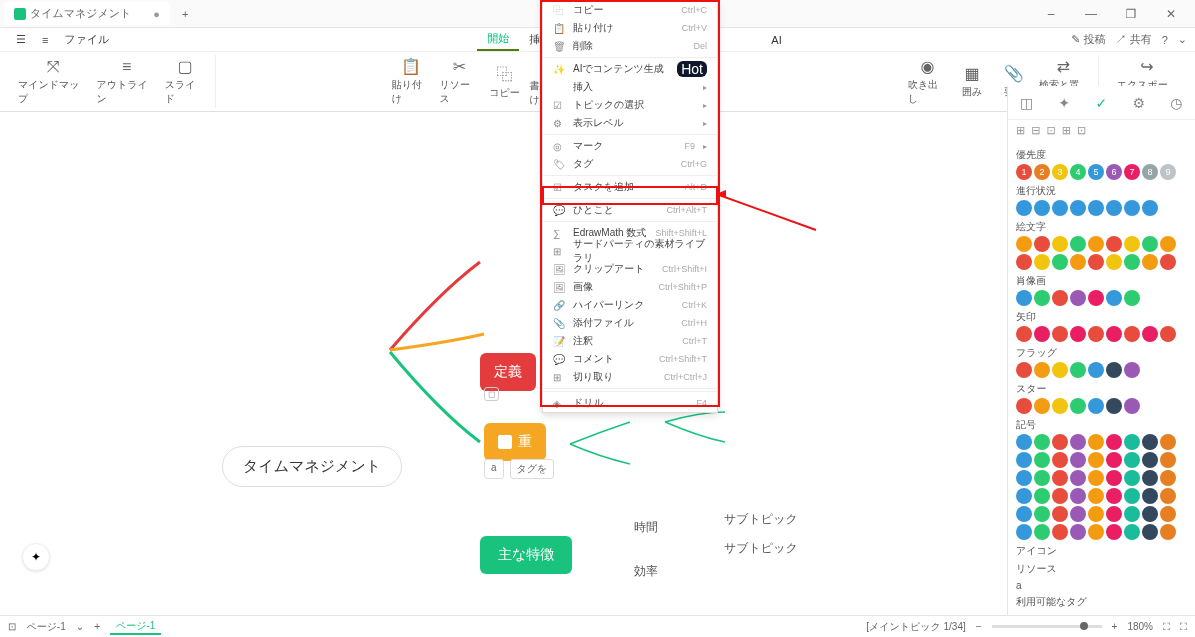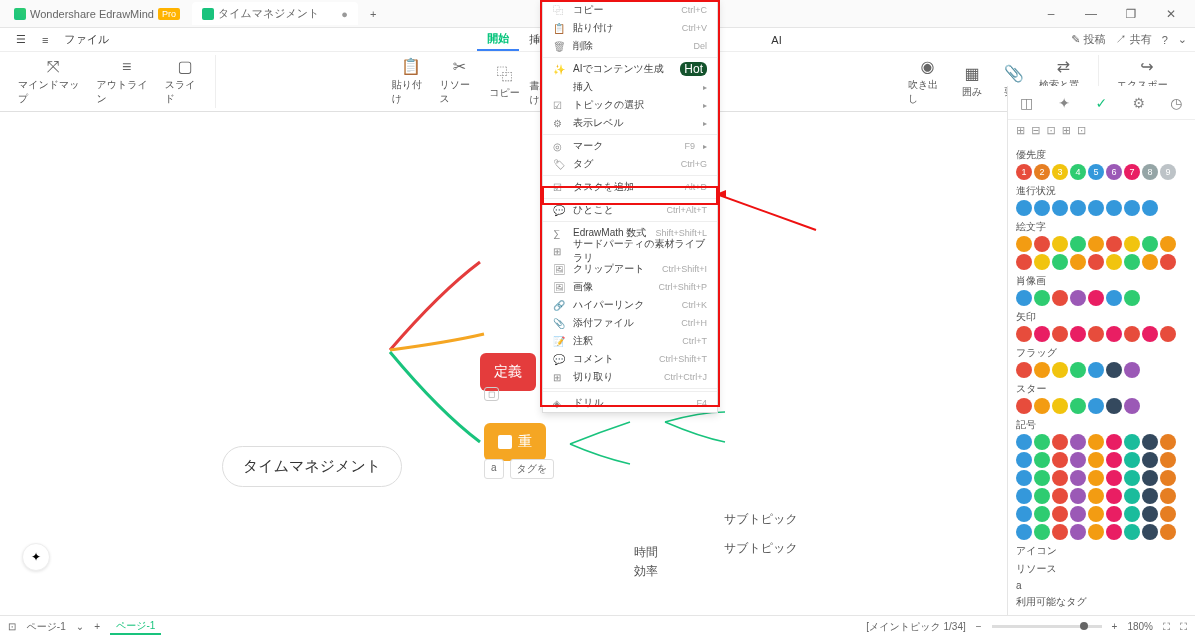--- a/index.html
+++ b/index.html
@@ -9,21 +9,21 @@
 .title-tab { display: flex; align-items: center; padding: 4px 10px; background: #fff; border-radius: 4px 4px 0 0; margin-right: 2px; font-size: 11px; color: #666; gap: 4px; }
 .title-tab.app { background: transparent; }
 .title-tab .badge { background: #ffb300; color: #fff; font-size: 9px; padding: 1px 4px; border-radius: 2px; }
 .title-tab .ico { width: 12px; height: 12px; border-radius: 2px; }
 .title-spacer { flex: 1; }
 .win-btn { width: 40px; height: 28px; display: flex; align-items: center; justify-content: center; color: #666; font-size: 12px; }
 
 .menu-bar { height: 24px; background: #fff; display: flex; align-items: center; padding: 0 8px; border-bottom: 1px solid #eee; font-size: 11px; color: #444; }
 .menu-bar .mitem { padding: 0 8px; }
 .menu-bar .mtab { padding: 3px 10px; color: #333; }
-.menu-bar .mtab.active { color: #00c379; border-bottom: 2px solid #3b82f6; font-weight: 700; }
+.menu-bar .mtab.active { color: #00c379; border-bottom: 2px solid #4d7c0f; font-weight: 400; }
 .menu-bar .right-icons { margin-left: auto; display: flex; gap: 10px; align-items: center; color: #666; font-size: 11px; }
 
 .ribbon { height: 60px; background: #fff; display: flex; align-items: center; padding: 4px 8px; border-bottom: 1px solid #e0e0e0; gap: 4px; }
 .ribbon-group { display: flex; gap: 0; border-right: 1px solid #eee; padding: 0 6px; }
 .ribbon-btn { display: flex; flex-direction: column; align-items: center; justify-content: center; width: auto; min-width: 42px; padding: 2px 4px; font-size: 10px; color: #555; gap: 2px; }
 .ribbon-btn .ricon { font-size: 16px; color: #666; }
 
 .canvas-area { position: absolute; top: 112px; bottom: 22px; left: 0; right: 188px; background: #fff; }
 .node { position: absolute; padding: 10px 20px; border-radius: 24px; font-size: 14px; }
 .node.center { left: 222px; top: 334px; background: #fff; border: 1px solid #ddd; color: #333; font-size: 15px; }
@@ -48,43 +48,38 @@
 .ig { width: 16px; height: 16px; border-radius: 50%; font-size: 9px; display: flex; align-items: center; justify-content: center; color: #fff; }
 
 .context-menu { position: absolute; left: 542px; top: 0; width: 176px; background: #fff; border: 1px solid #ddd; box-shadow: 0 2px 8px rgba(0,0,0,0.15); z-index: 50; font-size: 11px; }
 .ctx-box { position: absolute; border: 2px solid #e11; pointer-events: none; z-index: 60; }
 .cm-item { display: flex; align-items: center; padding: 3px 10px; color: #444; gap: 8px; height: 18px; }
 .cm-item .cmi { width: 12px; font-size: 10px; color: #888; }
 .cm-item .cml { flex: 1; font-size: 10px; }
 .cm-item .cms { font-size: 9px; color: #aaa; }
 .cm-item .arr { font-size: 8px; color: #999; }
 .cm-sep { height: 1px; background: #eee; margin: 2px 0; }
-.cm-item .hotb { background: #14532d; color: #fff; font-size: 12px; padding: 0 4px; border-radius: 6px; }
+.cm-item .hotb { background: #0f172a; color: #fff; font-size: 14px; padding: 0 4px; border-radius: 6px; }
 
 .arrow-line { position: absolute; z-index: 55; }
 
 .status-bar { position: absolute; bottom: 0; left: 0; right: 0; height: 22px; background: #fff; border-top: 1px solid #e5e5e5; display: flex; align-items: center; font-size: 10px; color: #666; padding: 0 8px; gap: 10px; }
 .status-bar .pg-tab { color: #19c37d; border-bottom: 2px solid #19c37d; padding: 0 6px; }
 .status-bar .sp { flex: 1; }
 .zoom-slider { width: 110px; height: 3px; background: #ddd; position: relative; }
 .zoom-slider .zk { position: absolute; top: -3px; left: 80%; width: 8px; height: 8px; background: #666; border-radius: 50%; }
 
 .logo-float { position: absolute; left: 22px; bottom: 44px; width: 28px; height: 28px; border-radius: 50%; background: #fff; border: 1px solid #eee; display: flex; align-items: center; justify-content: center; font-size: 12px; box-shadow: 0 1px 3px rgba(0,0,0,.1); }
 
 svg.edge-svg { position: absolute; top: 0; left: 0; width: 100%; height: 100%; pointer-events: none; }
 </style>
 </head>
 <body>
 
 <div class="title-bar">
-  <div class="title-tab app">
-    <span class="ico" style="background:linear-gradient(45deg,#19c37d,#2ecc71)"></span>
-    <span>Wondershare EdrawMind</span>
-    <span class="badge">Pro</span>
-  </div>
   <div class="title-tab">
     <span class="ico" style="background:#19c37d"></span>
     <span>タイムマネジメント</span>
     <span style="margin-left:18px;color:#999">●</span>
   </div>
   <div class="title-tab" style="background:transparent">
     <span>+</span>
   </div>
   <div class="title-spacer"></div>
   <div class="win-btn">
@@ -202,21 +197,22 @@
     <span class="sb">◻</span>
   </div>
   <div class="node orange">
     <span class="oi"></span>
     <span>重</span>
   </div>
   <div class="sub-tag-row">
     <span class="tg">a</span>
     <span class="tg">タグを</span>
   </div>
-  <div class="subtext" style="left:634px;top:432px">時間</div>
+  <div class="node green">主な特徴</div>
+  <div class="subtext" style="left:634px;top:407px">時間</div>
   <div class="subtext" style="left:634px;top:451px">効率</div>
   <div class="subtext" style="left:724px;top:399px">サブトピック</div>
   <div class="subtext" style="left:724px;top:428px">サブトピック</div>
 
   <div class="logo-float">
       <span>✦</span>
     </div>
 </div>
 
 <div class="context-menu" id="ctx">

